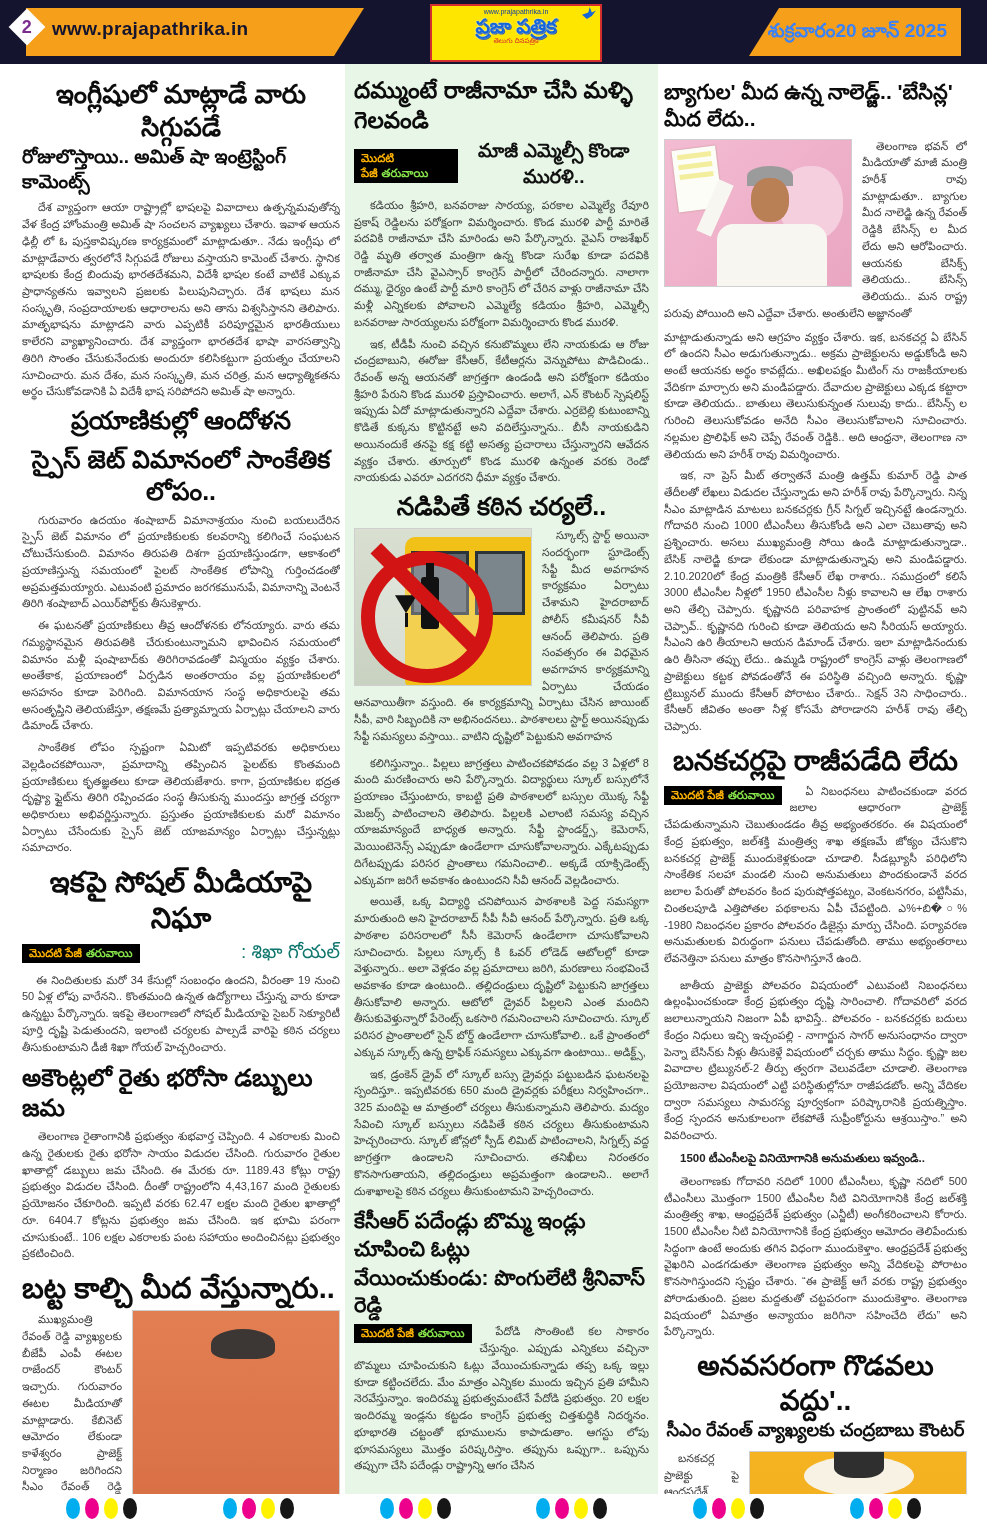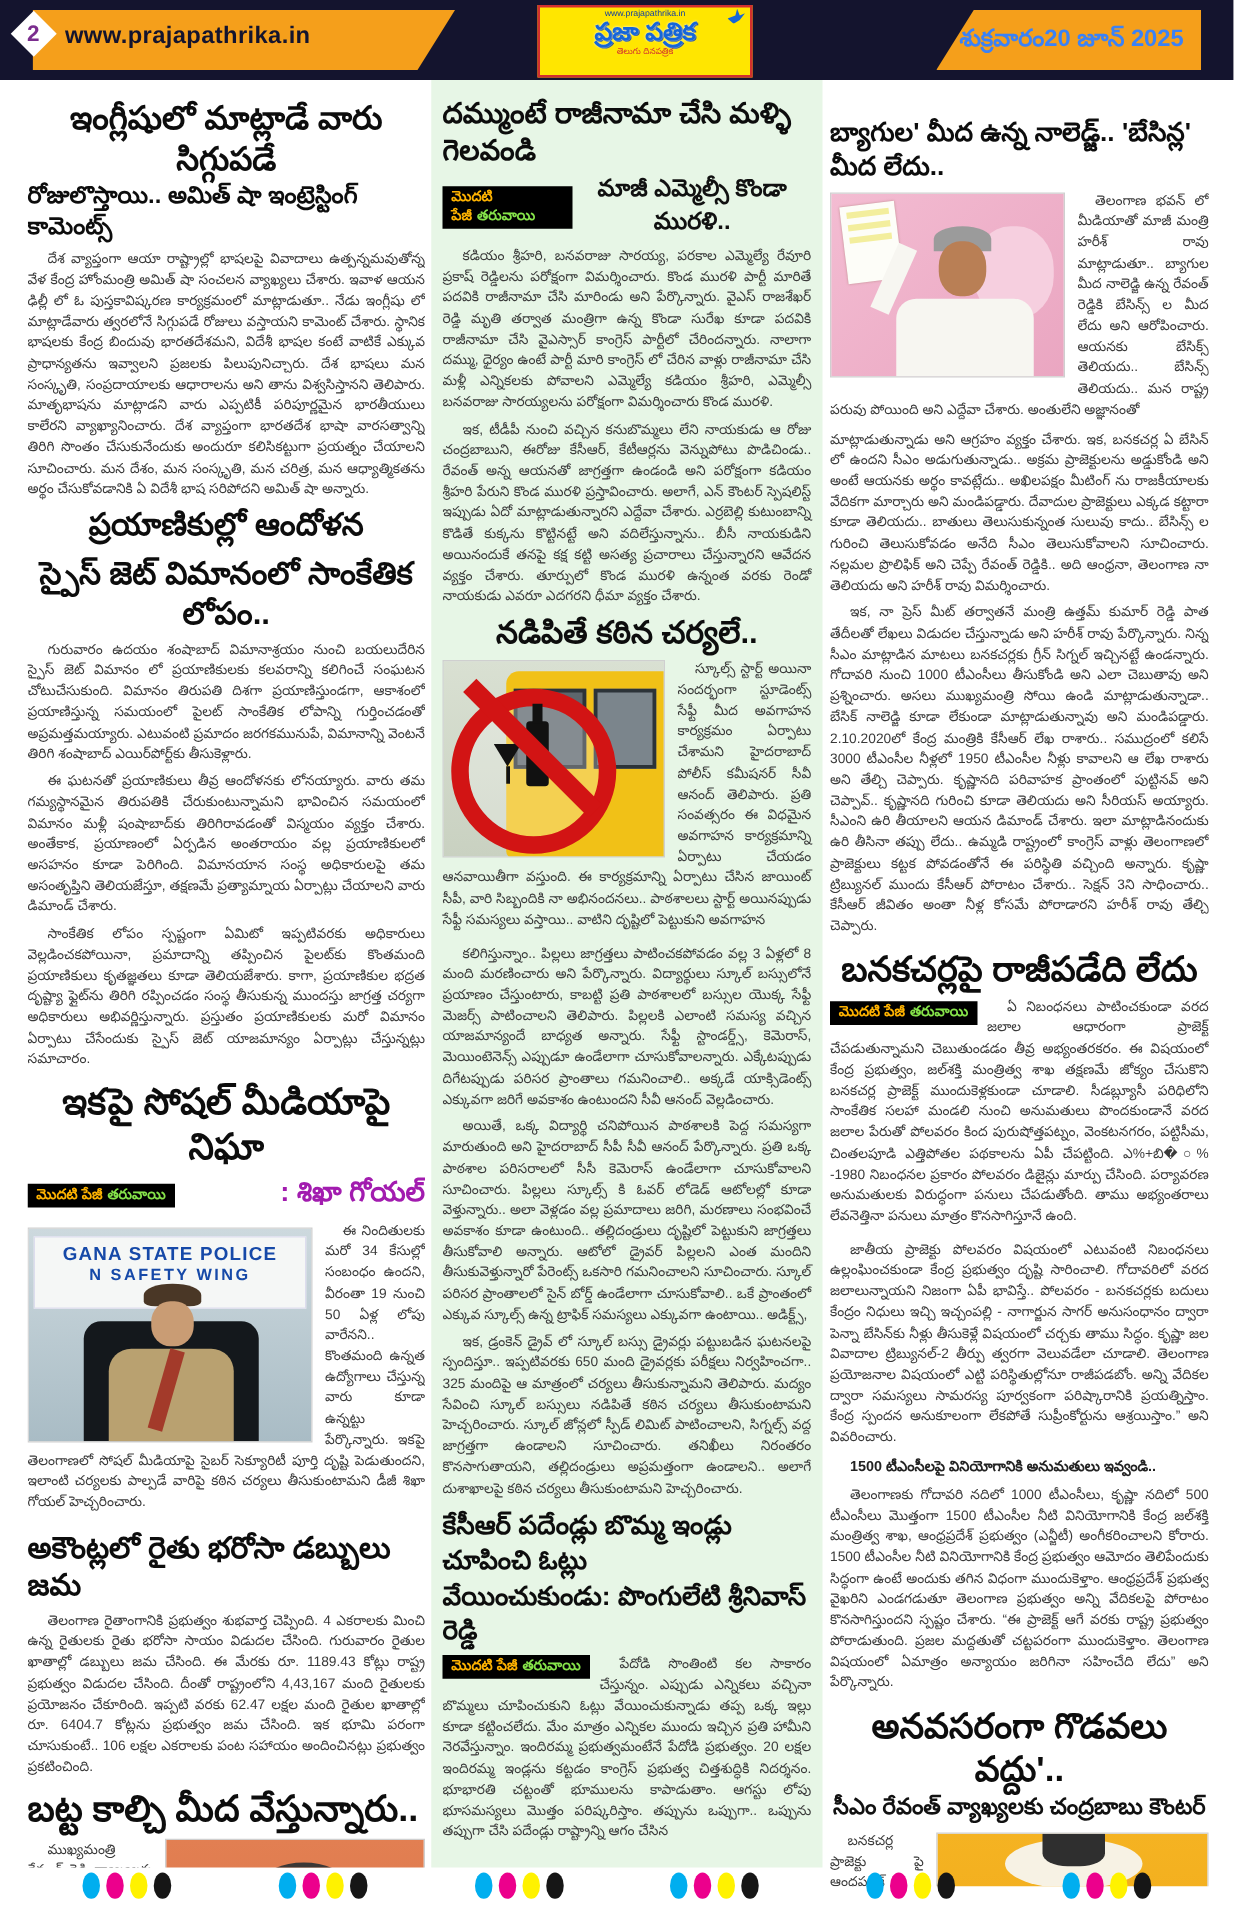--- a/index.html
+++ b/index.html
@@ -23,32 +23,32 @@
   .hdr-logo .l-main{font-size:20px;font-weight:bold;color:#1566d8;line-height:1.1;
       text-shadow:0 0 2px #ffffff,1px 1px 0 #0a3c8c;}
   .hdr-logo .l-sub{font-size:7px;color:#d32f2f;}
   .hdr-logo .l-bird{position:absolute;top:1px;right:4px;width:14px;height:12px;background:#1566d8;
       clip-path:polygon(0 65%,45% 45%,55% 0,70% 45%,100% 30%,70% 75%,35% 100%);}
 
   
   .col{position:absolute;overflow:hidden;}
   #col-left{top:70px;left:22px;width:318px;height:1424px;}
   #col-mid{top:64px;left:345px;width:313px;height:1430px;background:#e7f6e6;box-sizing:border-box;padding:4px 9px;}
-  #col-right{top:85px;left:664px;width:303px;height:1424px;}
+  #col-right{top:70px;left:664px;width:303px;height:1424px;}
 
   .h-xl{font-size:27px;font-weight:bold;color:#0d0d0d;text-align:center;line-height:1.25;margin:8px 0 2px;}
   .h-lg{font-size:23px;font-weight:bold;color:#0d0d0d;text-align:left;line-height:1.3;margin:8px 0 2px;}
   .h-md{font-size:20px;font-weight:bold;color:#0d0d0d;line-height:1.3;margin:8px 0 2px;}
   .h-sub{font-size:17px;font-weight:bold;color:#111;text-align:center;margin:0 0 4px;}
   .p{font-size:11px;line-height:1.52;text-align:justify;text-indent:16px;margin:5px 0;color:#3a3a3a;}
   .p-bold{font-size:11.5px;font-weight:bold;text-indent:16px;margin:8px 0 2px;color:#222;}
   .tag{display:inline-block;background:#000;padding:2px 7px;font-size:11.5px;font-weight:bold;line-height:1.3;}
   .tag .t1{color:#ffb300;}
   .tag .t2{color:#86e34a;margin-left:4px;margin-top:28px;}
-  .byline{font-size:22px;font-weight:bold;color:#a21caf;}
+  .byline{font-size:19px;font-weight:normal;color:#0f766e;}
   .row{display:flex;align-items:center;justify-content:space-between;margin:4px 0;}
   .clear{clear:both;}
 
   
   .photo{position:relative;overflow:hidden;border:1px solid #cfcfcf;box-sizing:border-box;}
 
   
   #ph-police{float:left;width:228px;height:172px;margin:6px 10px 2px 0;background:linear-gradient(180deg,#cdd9de,#a9bcc5);}
   #ph-police .board{position:absolute;top:6px;left:4px;right:4px;height:56px;background:#f5f7f6;border:1px solid #dde;}
   #ph-police .b1{font-size:15px;font-weight:bold;color:#1649a8;text-align:center;margin-top:5px;letter-spacing:1px;}
@@ -134,31 +134,20 @@
     </article>
 
     <article>
       <div class="h-xl" style="font-size:29px">ఇకపై సోషల్ మీడియాపై నిఘా</div>
       <div class="row">
         <span class="tag">
           <span class="t1">మొదటి పేజీ</span><span class="t2">తరువాయి</span>
         </span>
         <span class="byline">: శిఖా గోయల్</span>
       </div>
-      <div class="photo" id="ph-police">
-        <div class="chair"></div>
-        <div class="board">
-          <div class="b1">GANA STATE POLICE</div>
-          <div class="b2">N SAFETY WING</div>
-        </div>
-        <div class="cap"></div>
-        <div class="face"></div>
-        <div class="torso"></div>
-        <div class="sash"></div>
-      </div>
       <p class="p" style="text-indent:14px">ఈ నిందితులకు మరో 34 కేసుల్లో సంబంధం ఉందని, వీరంతా 19 నుంచి 50 ఏళ్ల లోపు వారేనని.. కొంతమంది ఉన్నత ఉద్యోగాలు చేస్తున్న వారు కూడా ఉన్నట్టు పేర్కొన్నారు. ఇకపై తెలంగాణలో సోషల్ మీడియాపై సైబర్ సెక్యూరిటీ పూర్తి దృష్టి పెడుతుందని, ఇలాంటి చర్యలకు పాల్పడే వారిపై కఠిన చర్యలు తీసుకుంటామని డీజీ శిఖా గోయల్ హెచ్చరించారు.</p>
       <div class="clear"></div>
     </article>
 
     <article>
       <div class="h-xl" style="font-size:24px;text-align:left">అకౌంట్లలో రైతు భరోసా డబ్బులు జమ</div>
       <p class="p">తెలంగాణ రైతాంగానికి ప్రభుత్వం శుభవార్త చెప్పింది. 4 ఎకరాలకు మించి ఉన్న రైతులకు రైతు భరోసా సాయం విడుదల చేసింది. గురువారం రైతుల ఖాతాల్లో డబ్బులు జమ చేసింది. ఈ మేరకు రూ. 1189.43 కోట్లు రాష్ట్ర ప్రభుత్వం విడుదల చేసింది. దీంతో రాష్ట్రంలోని 4,43,167 మంది రైతులకు ప్రయోజనం చేకూరింది. ఇప్పటి వరకు 62.47 లక్షల మంది రైతుల ఖాతాల్లో రూ. 6404.7 కోట్లను ప్రభుత్వం జమ చేసింది. ఇక భూమి పరంగా చూసుకుంటే.. 106 లక్షల ఎకరాలకు పంట సహాయం అందించినట్లు ప్రభుత్వం ప్రకటించింది.</p>
     </article>
 
     <article>

